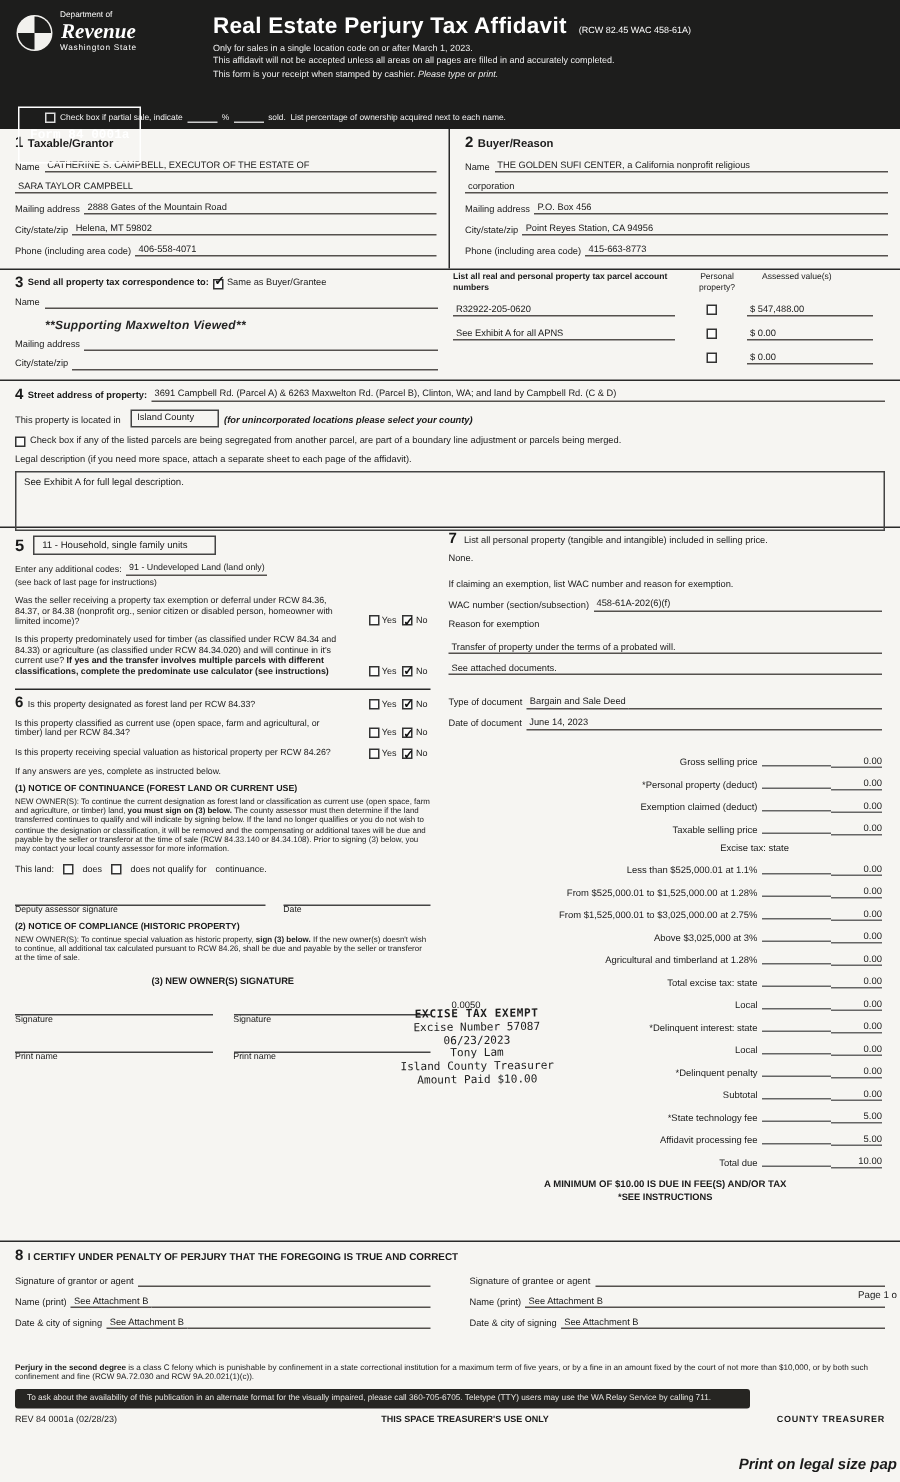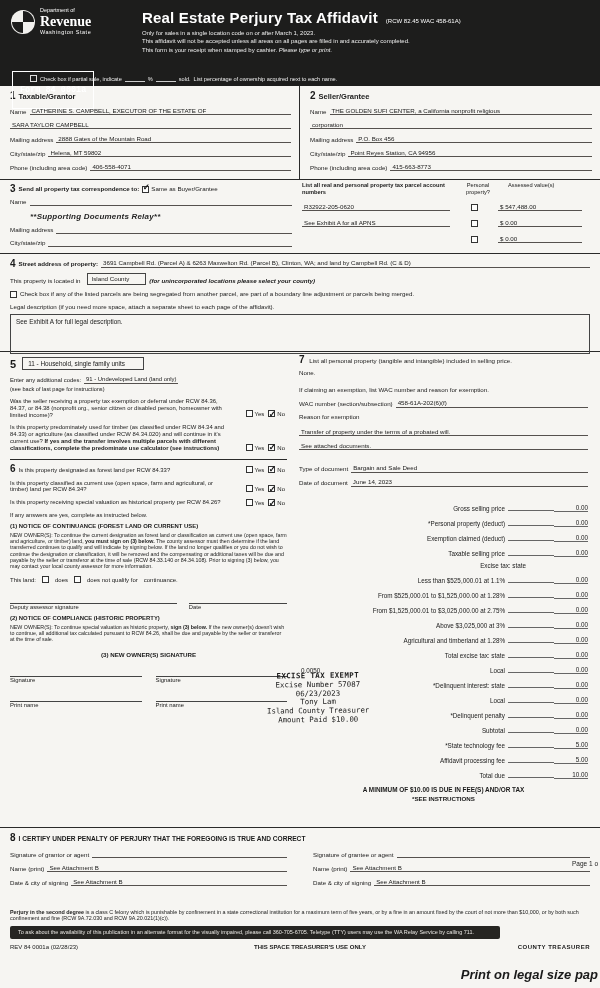--- a/index.html
+++ b/index.html
@@ -3,21 +3,21 @@
 <meta charset="utf-8">
 <style>
 *{margin:0;padding:0;box-sizing:border-box;}
 body{width:600px;font-family:"Liberation Sans",sans-serif;background:#d8d8d6;color:#1a1a1a;}
 .page{position:relative;width:600px;height:988px;background:#f6f5f2;overflow:hidden;}
 
 .hdr{position:relative;height:86px;background:#1d1d1c;color:#fff;}
 .logo-circ{position:absolute;left:10px;top:9px;width:26px;height:26px;}
 .dept{position:absolute;left:40px;top:8px;line-height:1;}
 .dept .d1{font-size:5.5px;display:block;}
-.dept .d2{font-family:"Liberation Serif",serif;font-weight:bold;font-size:14px;display:block;margin:1px 0;}
+.dept .d2{font-family:"Liberation Serif",serif;font-style:italic;font-weight:bold;font-size:14px;display:block;margin:1px 0;text-align:center;}
 .dept .d3{font-size:5.5px;display:block;letter-spacing:.5px;}
 .formbox{position:absolute;left:12px;top:71px;border:1px solid #fff;padding:13px 7px;font-weight:bold;font-size:8.5px;font-family:Liberation Mono, monospace;}
 .tblock{position:absolute;left:142px;top:9px;width:452px;}
 .title{font-size:15px;font-weight:bold;letter-spacing:.2px;}
 .rcw{font-size:6px;margin-left:8px;}
 .hnote{font-size:6px;margin-top:2.5px;color:#eee;}
 .hnote i{font-style:italic;}
 .partial{position:absolute;left:30px;top:75px;font-size:5.6px;color:#eee;display:flex;align-items:flex-end;gap:3px;}
 .pline{display:inline-block;width:20px;border-bottom:1px solid #ccc;height:5px;}
 
@@ -99,21 +99,21 @@
 .perj{font-size:5.4px;line-height:6.4px;}
 .altband{background:#262522;color:#e8e6e2;font-size:5.5px;line-height:7px;padding:3px 8px;margin:4px 90px 0 0;border-radius:2px;}
 .brow{display:flex;align-items:baseline;margin-top:5px;font-size:6px;}
 .brow .rev{width:170px;}
 .brow .tsp{flex:1;text-align:center;font-weight:bold;}
 .brow .ct{width:150px;text-align:right;font-weight:bold;letter-spacing:.5px;}
 
 .stamp2{position:absolute;left:237px;top:672px;width:162px;text-align:center;font-family:"DejaVu Sans Mono",monospace;font-size:7.4px;line-height:8.8px;color:#1c1c1c;transform:rotate(-.6deg);}
 .stamp2 .s2b{font-weight:bold;letter-spacing:.4px;}
 .pagenum{position:absolute;top:860px;right:2px;font-size:6.5px;}
-.printnote{position:absolute;right:2px;bottom:6px;font-size:13px;font-weight:bold;font-style:italic;white-space:nowrap;}
+.printnote{position:absolute;right:2px;bottom:6px;font-size:10px;font-weight:bold;font-style:italic;white-space:nowrap;}
 .anslbl{margin-right:2px;}
 </style>
 </head>
 <body>
 
 <div class="page">
 
   <div class="hdr">
     <svg class="logo-circ" viewBox="0 0 26 26">
       <circle cx="13" cy="13" r="12" fill="#f2f1ee"></circle>
@@ -167,21 +167,21 @@
           <span class="fill grow">Helena, MT 59802</span>
         </div>
       <div class="frow">
           <span class="lbl">Phone (including area code)</span>
           <span class="fill grow">406-558-4071</span>
         </div>
     </div>
     <div class="half">
       <div class="sechead">
           <span class="secnum">2</span>
-          <span class="sectitle">Seller/Grantee</span>
+          <span class="sectitle">Buyer/Reason</span>
         </div>
       <div class="frow">
           <span class="lbl">Name</span>
           <span class="fill grow">THE GOLDEN SUFI CENTER, a California nonprofit religious</span>
         </div>
       <div class="frow">
           <span class="fill grow">corporation</span>
         </div>
       <div class="frow">
           <span class="lbl">Mailing address</span>
@@ -203,21 +203,21 @@
       <div class="frow" style="margin-top:2px;">
         <span class="secnum">3</span>
         <span class="bold lbl">Send all property tax correspondence to:</span>
         <span class="cb ck"></span>
         <span style="margin-left:2px;">Same as Buyer/Grantee</span>
       </div>
       <div class="frow">
           <span class="lbl">Name</span>
           <span class="fillline"></span>
         </div>
-      <div class="stamp1">**Supporting Documents Relay**</div>
+      <div class="stamp1">**Supporting Maxwelton Viewed**</div>
       <div class="frow">
           <span class="lbl">Mailing address</span>
           <span class="fillline"></span>
         </div>
       <div class="frow">
           <span class="lbl">City/state/zip</span>
           <span class="fillline"></span>
         </div>
     </div>
     <div class="s3r">

